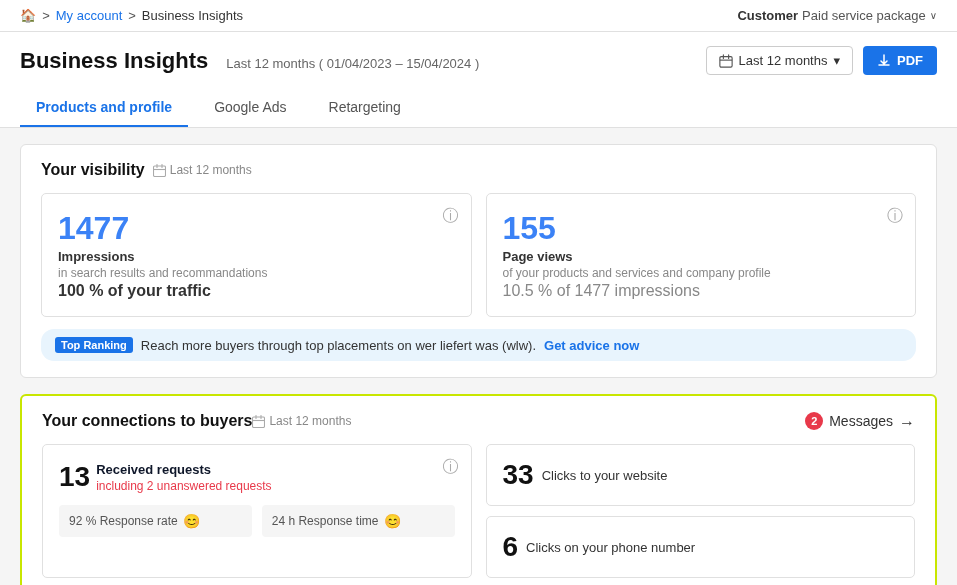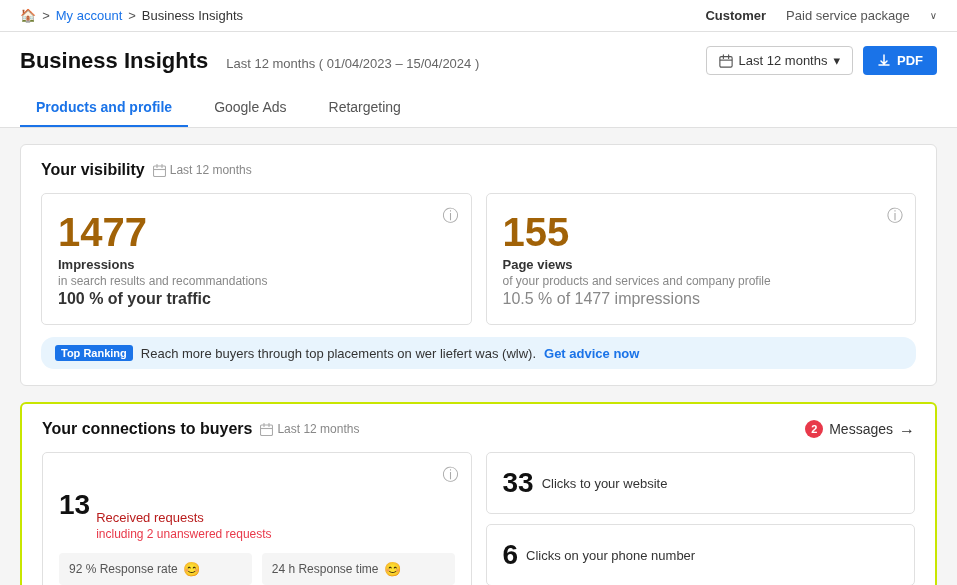--- a/index.html
+++ b/index.html
@@ -24,21 +24,21 @@
       display: flex;
       align-items: center;
       gap: 6px;
       color: #555;
     }
     .breadcrumb-link {
       color: #1a73e8;
       cursor: pointer;
     }
     .breadcrumb-current { color: #333; font-weight: 500; }
-    .top-bar-right { display: flex; align-items: center; gap: 20px; font-size: 13px; justify-content: center; }
+    .top-bar-right { display: flex; align-items: center; gap: 4px; font-size: 13px; justify-content: center; }
     .top-bar-right .customer-label { font-weight: 600; }
     .top-bar-right .package-label { color: #555; }
     .chevron-icon { font-size: 10px; color: #555; }
 
     .page-header {
       background: #fff;
       padding: 14px 20px 0 20px;
       border-bottom: 1px solid #e0e0e0;
     }
     .page-title-row {
@@ -149,23 +149,23 @@
 
     .metric-card {
       border: 1px solid #e0e0e0;
       border-radius: 5px;
       padding: 16px;
       position: relative;
       background: #fff;
     }
 
     .metric-number {
-      font-size: 40px;
-      font-weight: 700;
-      color: #a16207;
+      font-size: 32px;
+      font-weight: 700;
+      color: #3b82f6;
     }
 
     .metric-label {
       font-size: 13px;
       font-weight: 600;
       color: #333;
       margin-top: 2px;
     }
 
     .metric-sublabel {
@@ -219,21 +219,20 @@
 
     .connections-header {
       display: flex;
       justify-content: space-between;
       align-items: center;
       margin-bottom: 14px;
     }
     .connections-title-group {
       display: flex;
       align-items: center;
-      gap: 8px;
     }
     .messages-link {
       display: flex;
       align-items: center;
       gap: 6px;
       color: #333;
       font-size: 14px;
       cursor: pointer;
       font-weight: 500;
     }
@@ -270,23 +269,22 @@
       gap: 6px;
       margin-bottom: 12px;
     }
     .received-number {
       font-size: 28px;
       font-weight: 700;
       color: #111;
     }
     .received-label {
       font-size: 13px;
-      font-weight: 400;
-      color: #b91c1c;
-      margin-top: 41px;
+      font-weight: 700;
+      color: #0f172a;
     }
     .received-sublabel {
       font-size: 12px;
       color: #e8394a;
       margin-top: 2px;
     }
 
     .response-stats {
       display: flex;
       gap: 10px;

